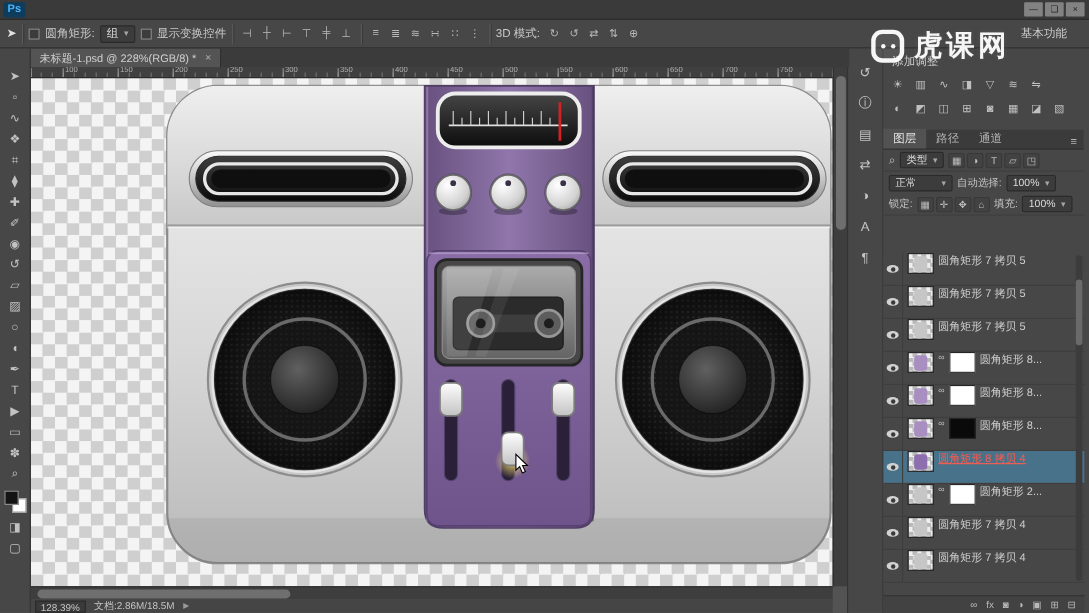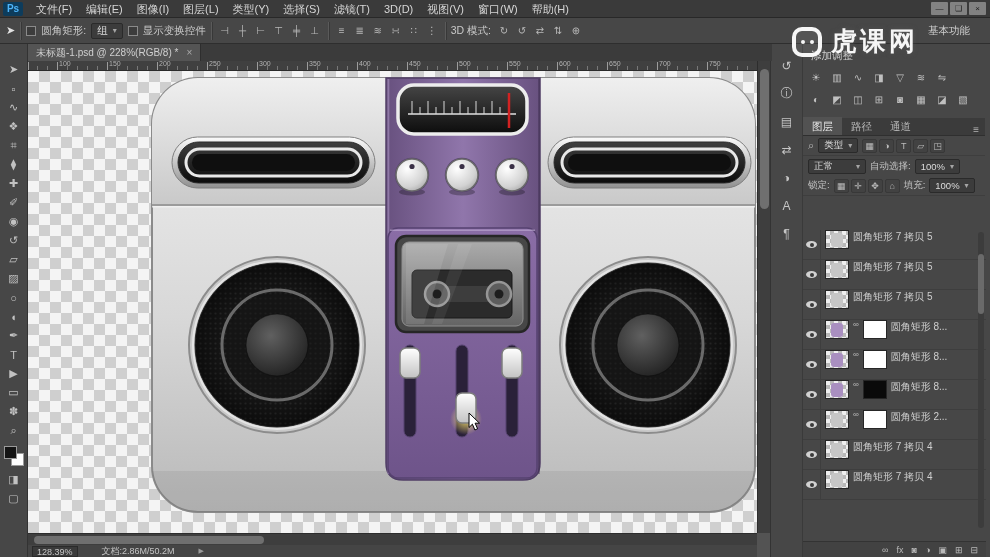--- a/index.html
+++ b/index.html
@@ -39,21 +39,21 @@
 .ruler .t50{position:absolute;left:0;right:0;bottom:0;height:8px;background:repeating-linear-gradient(90deg,#9d9d9d 0 1px,transparent 1px 50px);background-position:29px 0}
 .ruler-num{position:absolute;top:-1px;font-size:7px;color:#b2b2b2;transform:translateX(2px)}
 
 .canvas{position:absolute;left:28px;top:71px;width:729px;height:462px;background:repeating-conic-gradient(#cfcfcf 0 25%,#f4f4f4 0 50%);background-size:22px 22px;overflow:hidden}
 .canvas svg{position:absolute;inset:0;display:block}
 
 .vscroll{position:absolute;left:757px;top:61px;width:13px;height:472px;background:#3e3e3e;border-left:1px solid #2d2d2d}
 .vthumb{position:absolute;left:2px;top:8px;width:9px;height:140px;background:#6f6f6f;border-radius:5px}
 .hscroll{position:absolute;left:28px;top:533px;width:729px;height:12px;background:#3e3e3e;border-top:1px solid #2d2d2d}
 .hthumb{position:absolute;left:6px;top:2px;width:230px;height:8px;background:#6f6f6f;border-radius:4px}
-.statusbar{position:absolute;left:28px;top:545px;width:729px;height:12px;background:#454545;display:flex;align-items:center;gap:24px;font-size:9px;color:#c5c5c5;padding:0 4px}
+.statusbar{position:absolute;left:28px;top:545px;width:729px;height:12px;background:#454545;display:flex;align-items:center;gap:8px;font-size:9px;color:#c5c5c5;padding:0 4px}
 .zoombox{background:#3a3a3a;border:1px solid #2a2a2a;padding:0 4px;height:11px;line-height:10px}
 .sb-arrow{font-size:7px;color:#9a9a9a}
 
 .rightdock{position:absolute;left:770px;top:44px;width:220px;height:513px;background:#474747;border-left:1px solid #333}
 .strip{position:absolute;left:0;top:12px;width:31px;display:flex;flex-direction:column;align-items:center;gap:9px}
 .strip-icon{width:22px;height:19px;display:flex;align-items:center;justify-content:center;color:#c5c5c5;font-size:12px}
 .panel{position:absolute;left:31px;top:0;width:183px;height:513px;background:#474747;border-left:1px solid #3a3a3a}
 .adj-title{font-size:10.5px;color:#cfcfcf;padding:5px 8px 3px}
 .adj-grid{padding:4px 6px 0;display:flex;flex-direction:column;gap:8px}
 .adj-row{display:flex;gap:7px}
@@ -90,33 +90,20 @@
 .wm-logo::before{content:"";position:absolute;width:4px;height:4px;background:rgba(255,255,255,.95);border-radius:50%;left:5px;top:9px;box-shadow:9px 0 0 rgba(255,255,255,.95)}
 .wm-text{font-size:26px;font-weight:bold;color:rgba(255,255,255,.95);letter-spacing:3px;text-shadow:0 0 5px rgba(90,90,90,.65)}
 </style>
 </head>
 <body>
 
 <div id="app">
 
   <div class="menubar">
     <span class="ps-logo">Ps</span>
-    <nav class="menu-items" id="menuItems" style="display:flex">
-        <span class="menu-item">文件(F)</span>
-        <span class="menu-item">编辑(E)</span>
-        <span class="menu-item">图像(I)</span>
-        <span class="menu-item">图层(L)</span>
-        <span class="menu-item">类型(Y)</span>
-        <span class="menu-item">选择(S)</span>
-        <span class="menu-item">滤镜(T)</span>
-        <span class="menu-item">3D(D)</span>
-        <span class="menu-item">视图(V)</span>
-        <span class="menu-item">窗口(W)</span>
-        <span class="menu-item">帮助(H)</span>
-      </nav>
     <div class="win-controls" id="winControls">
         <span class="win-btn">—</span>
         <span class="win-btn">❏</span>
         <span class="win-btn">×</span>
       </div>
   </div>
 
   <div class="optionsbar">
     <span class="tool-chip">➤</span>
     <div class="sep"></div>
@@ -383,21 +370,21 @@
   </div>
 
   <div class="vscroll">
       <div class="vthumb"></div>
     </div>
   <div class="hscroll">
       <div class="hthumb"></div>
     </div>
   <div class="statusbar">
     <span class="zoombox">128.39%</span>
-    <span>文档:2.86M/50.2M</span>
+    <span>文档:2.86M/18.5M</span>
     <span class="sb-arrow">▶</span>
   </div>
 
   <div class="rightdock">
     <div class="strip" id="stripIcons">
         <div class="strip-icon">↺</div>
         <div class="strip-icon">ⓘ</div>
         <div class="strip-icon">▤</div>
         <div class="strip-icon">⇄</div>
         <div class="strip-icon">◑</div>
@@ -526,20 +513,29 @@
             <span class="eye-cell">
               <span class="eye"></span>
             </span>
             <span class="thumb">
               <span class="thumb-shape" style="background: rgb(169, 143, 192);"></span>
             </span>
             <span class="linkg">∞</span>
             <span class="mask dark"></span>
             <span class="layer-name">圆角矩形 8...</span>
           </div>
+          <div class="layer-row sel">
+            <span class="eye-cell">
+              <span class="eye"></span>
+            </span>
+            <span class="thumb">
+              <span class="thumb-shape" style="background: rgb(141, 111, 174);"></span>
+            </span>
+            <span class="layer-name">圆角矩形 8 拷贝 4</span>
+          </div>
           <div class="layer-row">
             <span class="eye-cell">
               <span class="eye"></span>
             </span>
             <span class="thumb">
               <span class="thumb-shape" style="background: rgb(198, 198, 198);"></span>
             </span>
             <span class="linkg">∞</span>
             <span class="mask"></span>
             <span class="layer-name">圆角矩形 2...</span>

